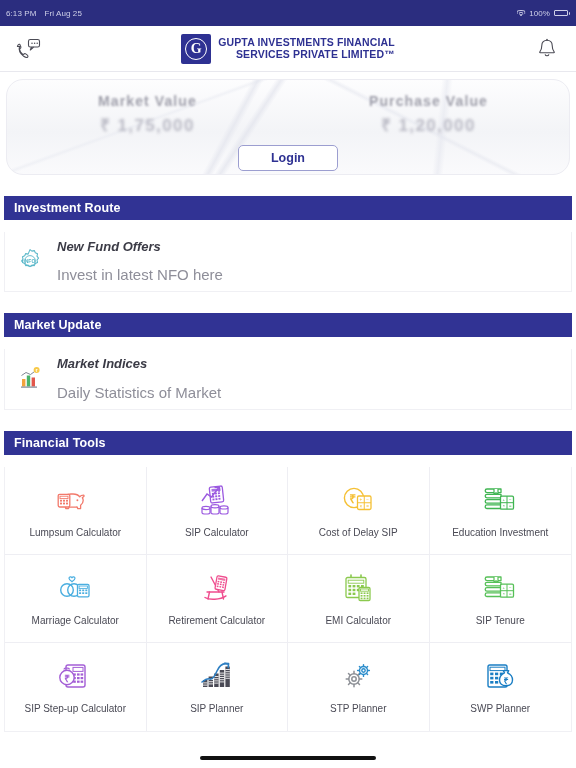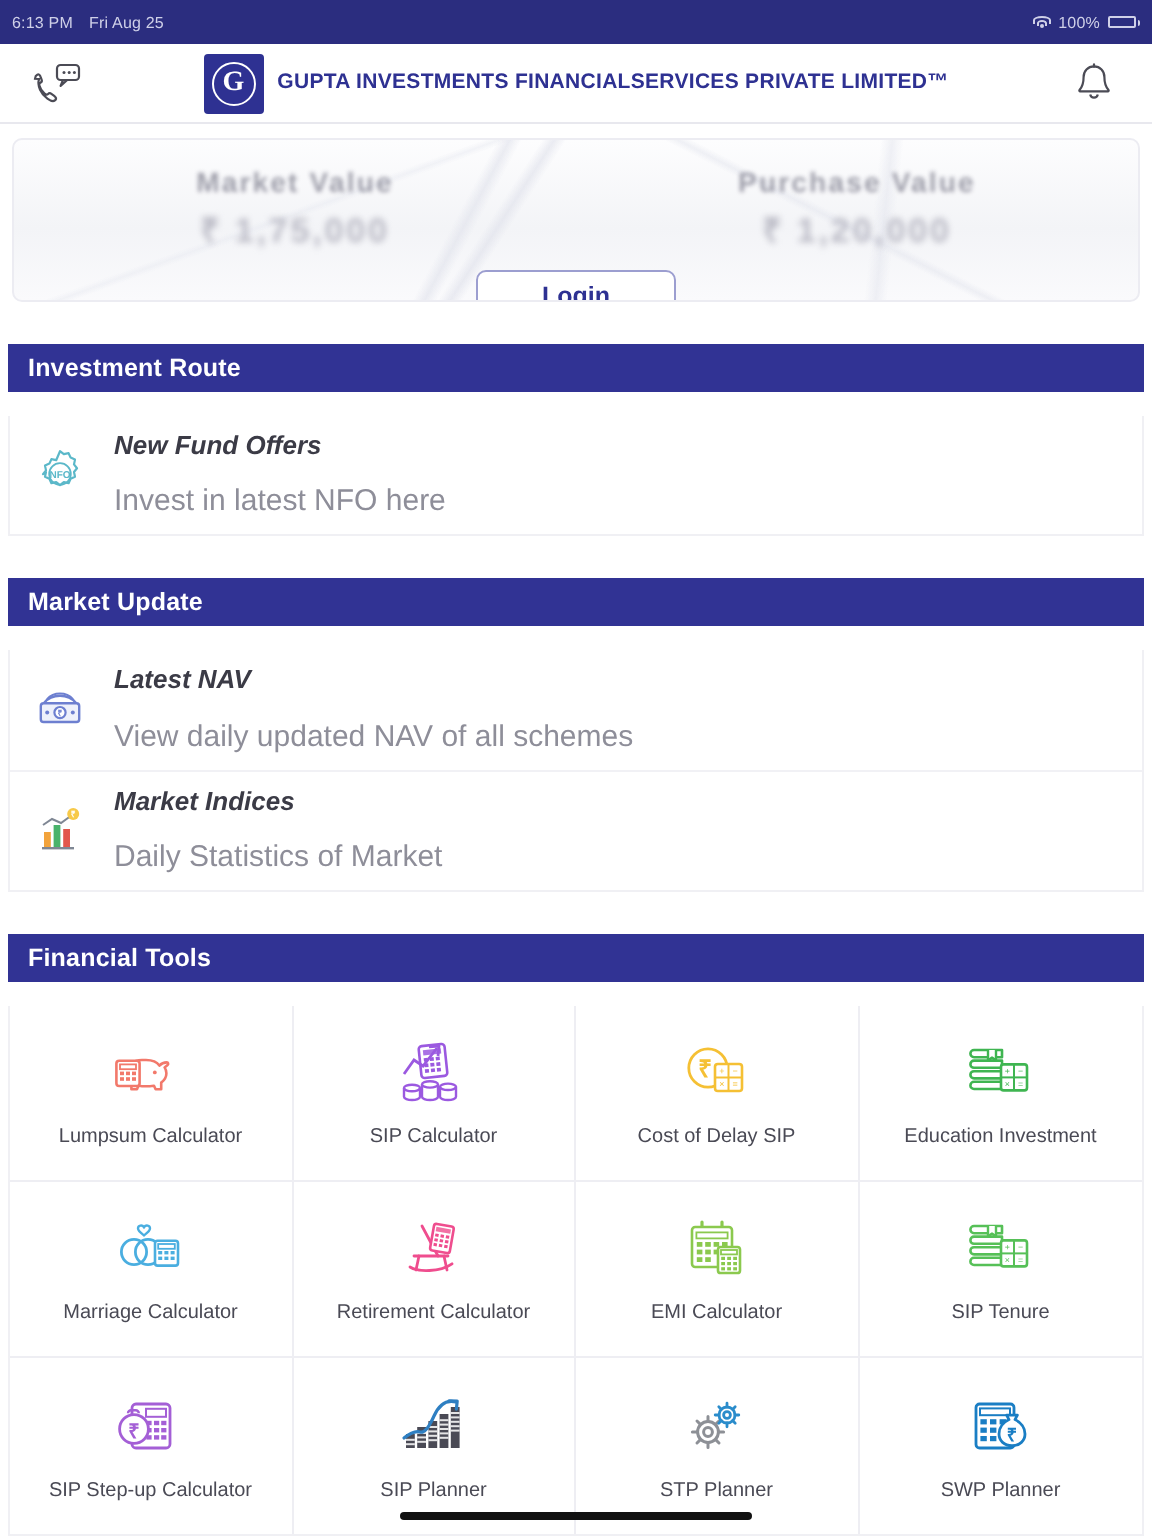--- a/index.html
+++ b/index.html
@@ -40,30 +40,30 @@
   .brand-mark {
     width:30px; height:30px; background:#2e3192; border-radius:2px;
     display:flex; align-items:center; justify-content:center; flex:0 0 auto;
   }
   .brand-mark .ring {
     width:22px; height:22px; border:1.6px solid #fff; border-radius:50%;
     display:flex; align-items:center; justify-content:center;
     font-size:14px; font-weight:bold; color:#fff; font-family:"Liberation Serif", serif;
     line-height:1;
   }
-  .brand-text { display:flex; flex-direction:row; align-items:flex-end; line-height:1.08; }
+  .brand-text { display:flex; flex-direction:column; align-items:flex-end; line-height:1.08; }
   .brand-text span {
     color:#2e3192; font-weight:bold; font-size:10.5px; letter-spacing:.15px;
     font-family:"Liberation Sans", sans-serif; white-space:nowrap;
   }
   .icon-btn { width:30px; height:30px; display:flex; align-items:center; justify-content:center; }
 
   
   .hero {
-    margin:7px 6px 0 6px; height:96px; border:1px solid #ececf2; border-radius:5px;
+    margin:7px 6px 0 6px; height:96px; border:1px solid #ececf2; border-radius:17px;
     background:
       linear-gradient(118deg, rgba(255,255,255,0) 40%, rgba(225,227,236,.65) 41%, rgba(255,255,255,0) 42%),
       linear-gradient(-57deg, rgba(255,255,255,0) 55%, rgba(222,224,234,.6) 56%, rgba(255,255,255,0) 57%),
       linear-gradient(27deg, rgba(255,255,255,0) 67%, rgba(228,230,238,.55) 68%, rgba(255,255,255,0) 69%),
       linear-gradient(160deg, rgba(255,255,255,0) 30%, rgba(232,234,241,.5) 31%, rgba(255,255,255,0) 32%),
       linear-gradient(96deg, rgba(255,255,255,0) 76%, rgba(226,228,237,.5) 77%, rgba(255,255,255,0) 78%),
       linear-gradient(180deg,#fdfdfe 0%, #f3f4f7 55%, #fafafc 100%);
     position:relative; overflow:hidden;
   }
   .hero-vals { display:flex; justify-content:space-around; padding-top:13px; }
@@ -205,37 +205,20 @@
           <div class="s">Invest in latest NFO here</div>
         </div>
       </div>
     </div>
   </div>
 
   <div class="section">
     <div class="sec-head">Market Update</div>
     <div class="sec-body">
 
-      <div class="row-item">
-        <div class="row-ico">
-          <svg width="26" height="24" viewBox="0 0 26 24">
-            <path d="M5 8.5c2-2.5 5-3.6 8-3.6s6 1.1 8 3.6" fill="none" stroke="#6d7fd0" stroke-width="1.2"></path>
-            <path d="M6.5 6.6c1.8-2 4.2-2.8 6.5-2.8s4.7.8 6.5 2.8" fill="none" stroke="#6d7fd0" stroke-width="1"></path>
-            <rect x="3.4" y="8.6" width="19.2" height="9.4" rx="1.4" fill="#eef1fb" stroke="#6d7fd0" stroke-width="1.2"></rect>
-            <circle cx="13" cy="13.3" r="2.8" fill="#fff" stroke="#6d7fd0" stroke-width="1.1"></circle>
-            <text x="13" y="15.2" text-anchor="middle" font-size="4.2" font-weight="bold" fill="#6d7fd0" font-family="Liberation Sans, sans-serif">₹</text>
-            <circle cx="6.6" cy="13.3" r="1" fill="#6d7fd0"></circle>
-            <circle cx="19.4" cy="13.3" r="1" fill="#6d7fd0"></circle>
-          </svg>
-        </div>
-        <div class="row-txt">
-          <div class="t">Latest NAV</div>
-          <div class="s">View daily updated NAV of all schemes</div>
-        </div>
-      </div>
 
       <div class="row-item">
         <div class="row-ico">
           <svg width="26" height="24" viewBox="0 0 26 24">
             <rect x="5" y="13" width="3.4" height="7.5" fill="#f2a33c"></rect>
             <rect x="9.8" y="9.5" width="3.4" height="11" fill="#49b36b"></rect>
             <rect x="14.6" y="11.5" width="3.4" height="9" fill="#e2574c"></rect>
             <rect x="4" y="20.5" width="16" height="1.2" fill="#7f8794"></rect>
             <path d="M4.5 9.5 L9 6.5 L13.5 8.5 L19 4.5" fill="none" stroke="#7f8794" stroke-width="1"></path>
             <circle cx="19.6" cy="4" r="3" fill="#f7c948"></circle>

